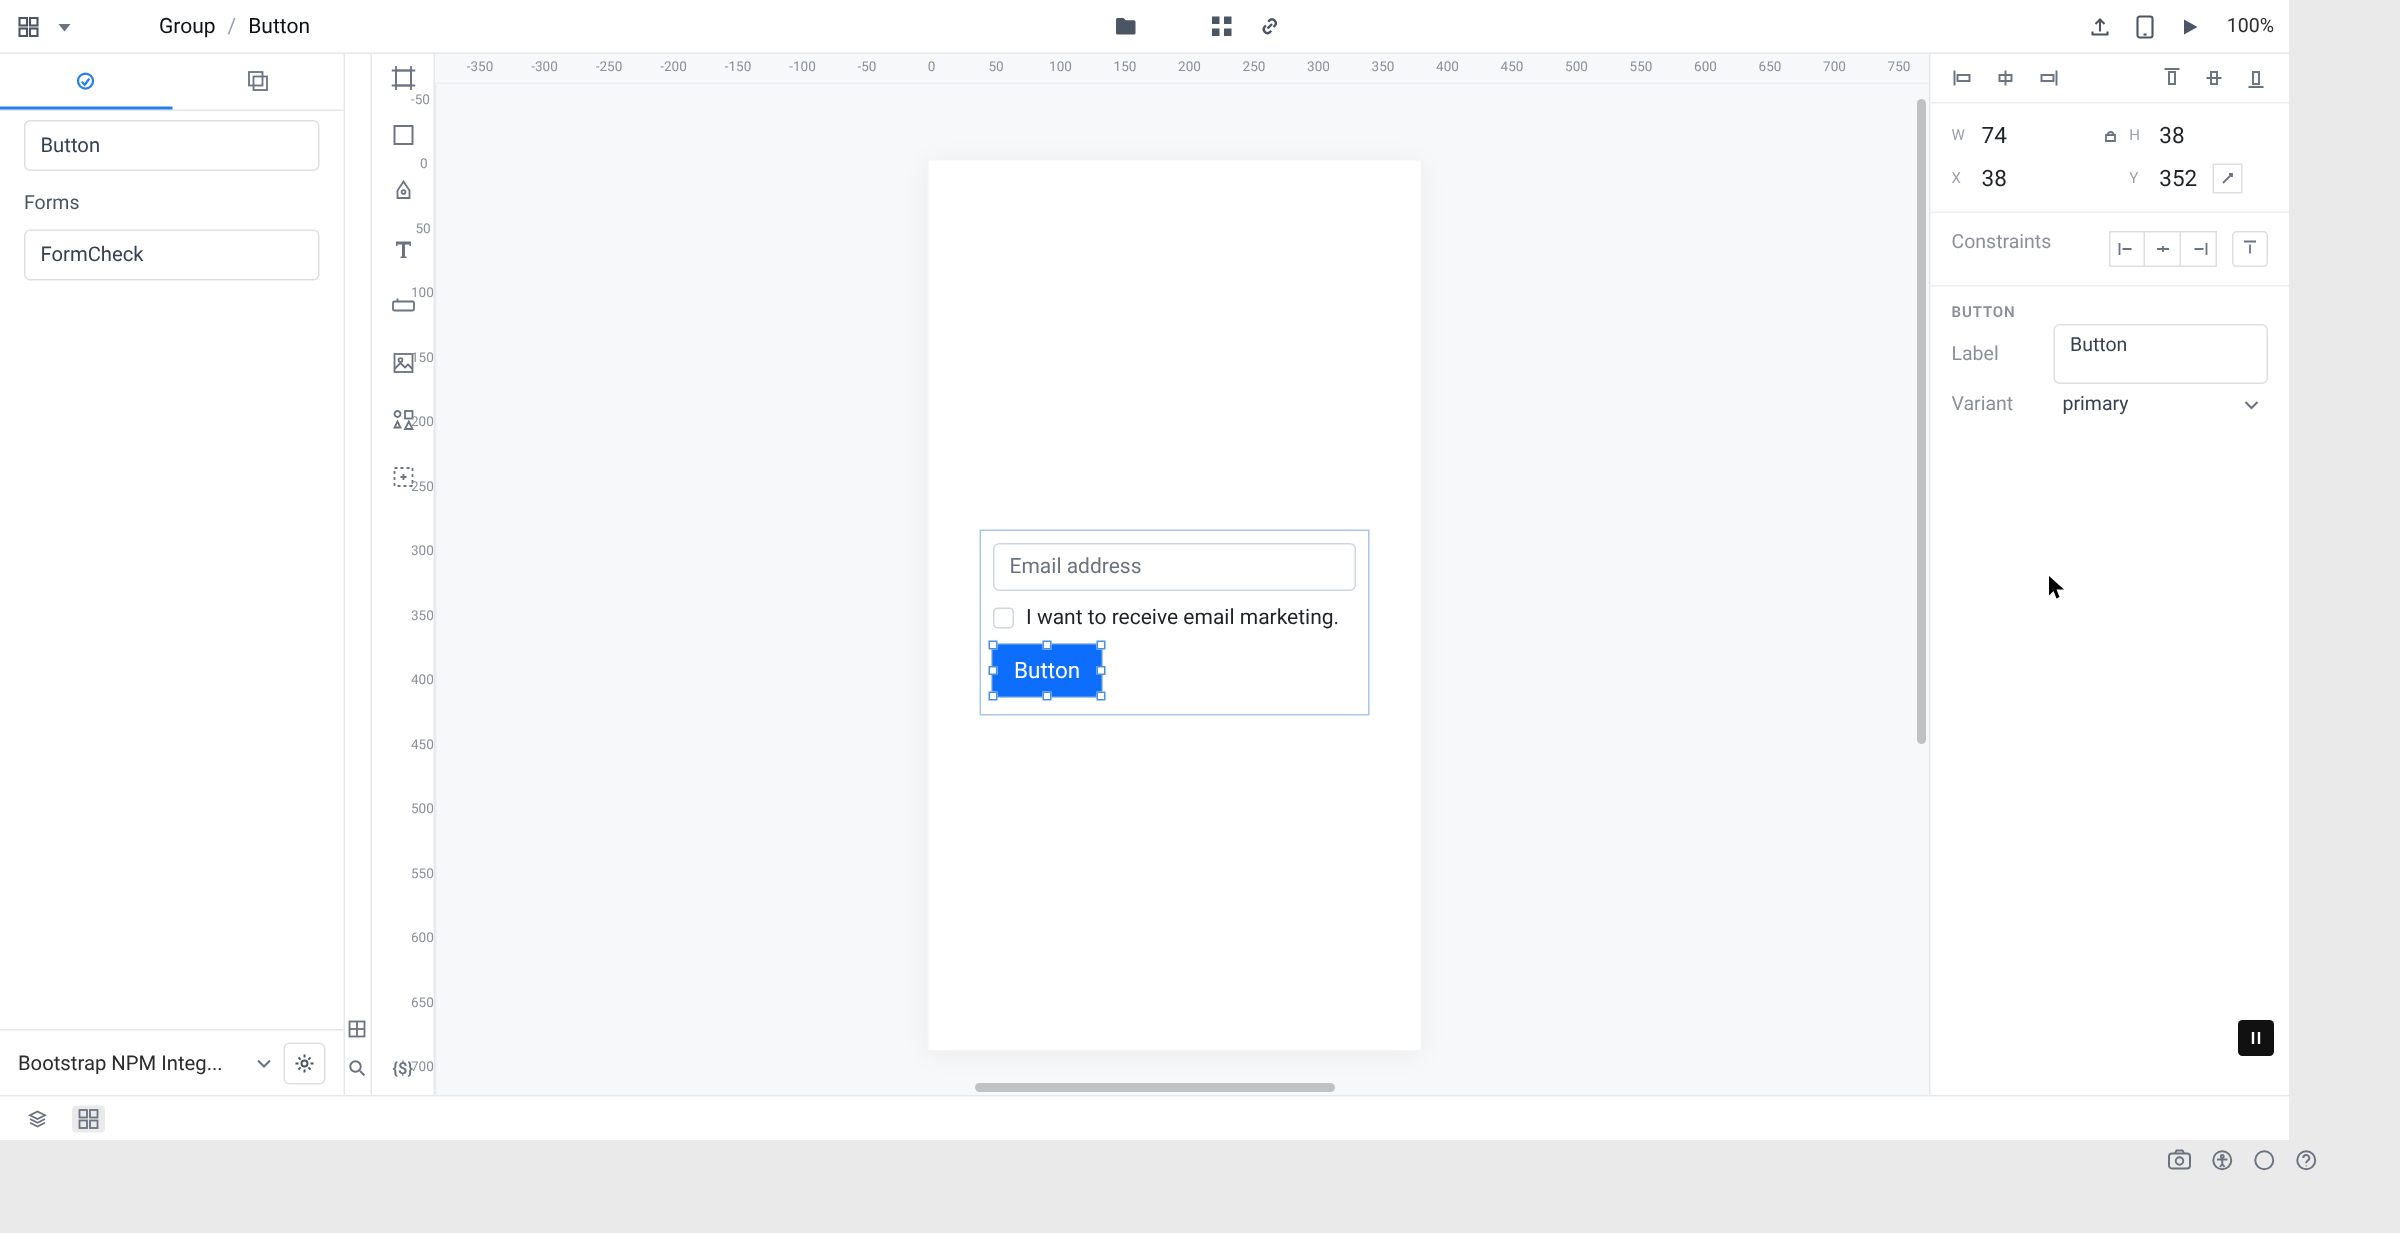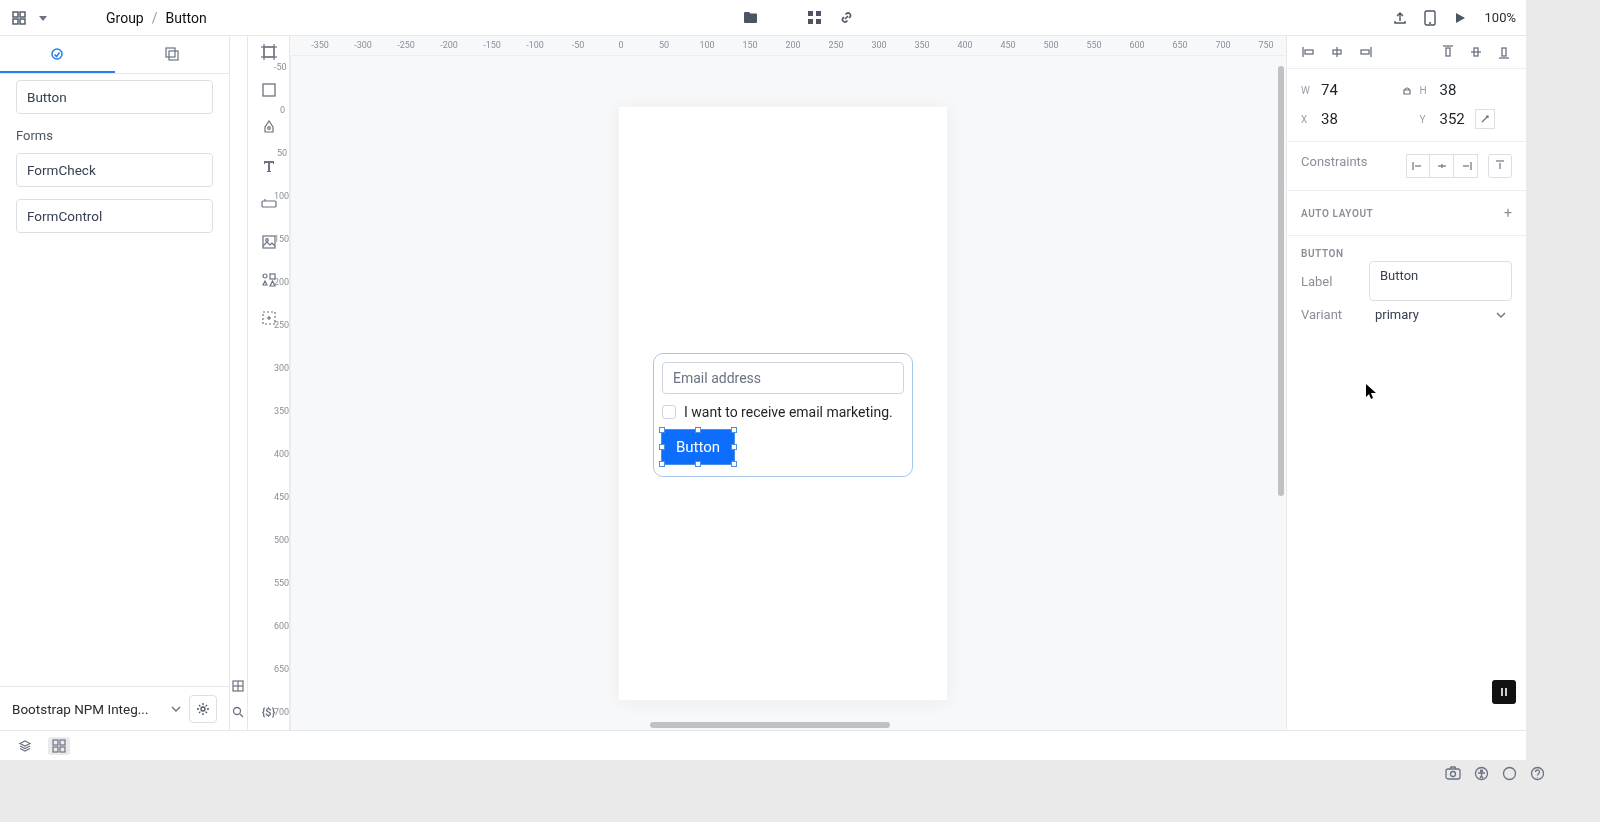--- a/index.html
+++ b/index.html
@@ -187,21 +187,20 @@
         <div class="ltab">
           <svg width="16" height="16" viewBox="0 0 16 16" fill="none" stroke="currentColor" stroke-width="1.2">
               <rect x="2" y="2" width="9" height="9"></rect>
               <rect x="5" y="5" width="9" height="9"></rect>
             </svg>
         </div>
       </div>
       <div class="lcomp">Button</div>
       <div class="lsection">Forms</div>
       <div class="lcomp">FormCheck</div>
-      <div class="lcomp">FormControl</div>
 
       <div class="left-bottom">
         <div class="proj-select">
           <span>Bootstrap NPM Integ...</span>
           <svg width="10" height="10" viewBox="0 0 10 10">
               <path d="M1 3l4 4 4-4" fill="none" stroke="#6b7280" stroke-width="1.4"></path>
             </svg>
         </div>
         <div class="gear">
           <svg width="14" height="14" viewBox="0 0 14 14" fill="none" stroke="currentColor" stroke-width="1.3">
@@ -309,21 +308,21 @@
         <span class="tick" style="left:804px">550</span>
         <span class="tick" style="left:847px">600</span>
         <span class="tick" style="left:890px">650</span>
         <span class="tick" style="left:933px">700</span>
         <span class="tick" style="left:976px">750</span>
 
       </div>
       <div class="ruler-v" style="width:0"></div>
 
       <div class="frame" style="left:328px;top:70px;width:330px;height:595px">
-        <div style="position:absolute;left:34px;top:246px;right:34px;border:1px solid #a8c5eb;border-radius:10px;padding:8px 8px 10px">
+        <div style="position:absolute;left:34px;top:246px;right:34px;border:1px solid #a8c5eb;border-radius:0;padding:8px 8px 10px">
           <div class="email-input" style="width:100%">Email address</div>
           <div class="checkrow" style="margin-top:10px">
             <div class="chk"></div>
             <span>I want to receive email marketing.</span>
           </div>
           <div style="position:relative;margin-top:10px;height:36px">
             <div class="btn" style="position:absolute;left:0;top:0">Button</div>
 
             <div class="sel-rect" style="left:-1px;top:-1px;width:74px;height:36px">
               <div class="sel-handle" style="left:-3px;top:-3px"></div>
@@ -439,24 +438,20 @@
           </div>
           <div class="cbox" style="border-radius:3px">
               <svg width="10" height="12" viewBox="0 0 10 12" stroke="currentColor" stroke-width="1.2" fill="none">
                 <line x1="1" y1="1" x2="9" y2="1"></line>
                 <line x1="5" y1="3" x2="5" y2="9"></line>
               </svg>
             </div>
         </div>
       </div>
 
-      <div class="autolayout">
-        <span class="sec-title">AUTO LAYOUT</span>
-        <span class="plus">+</span>
-      </div>
 
       <div class="comp-sec">
         <div class="sec-title">BUTTON</div>
         <div class="comp-row">
           <div class="comp-lbl">Label</div>
           <div class="comp-input">Button</div>
         </div>
         <div class="comp-row">
           <div class="comp-lbl">Variant</div>
           <div class="variant-sel">

